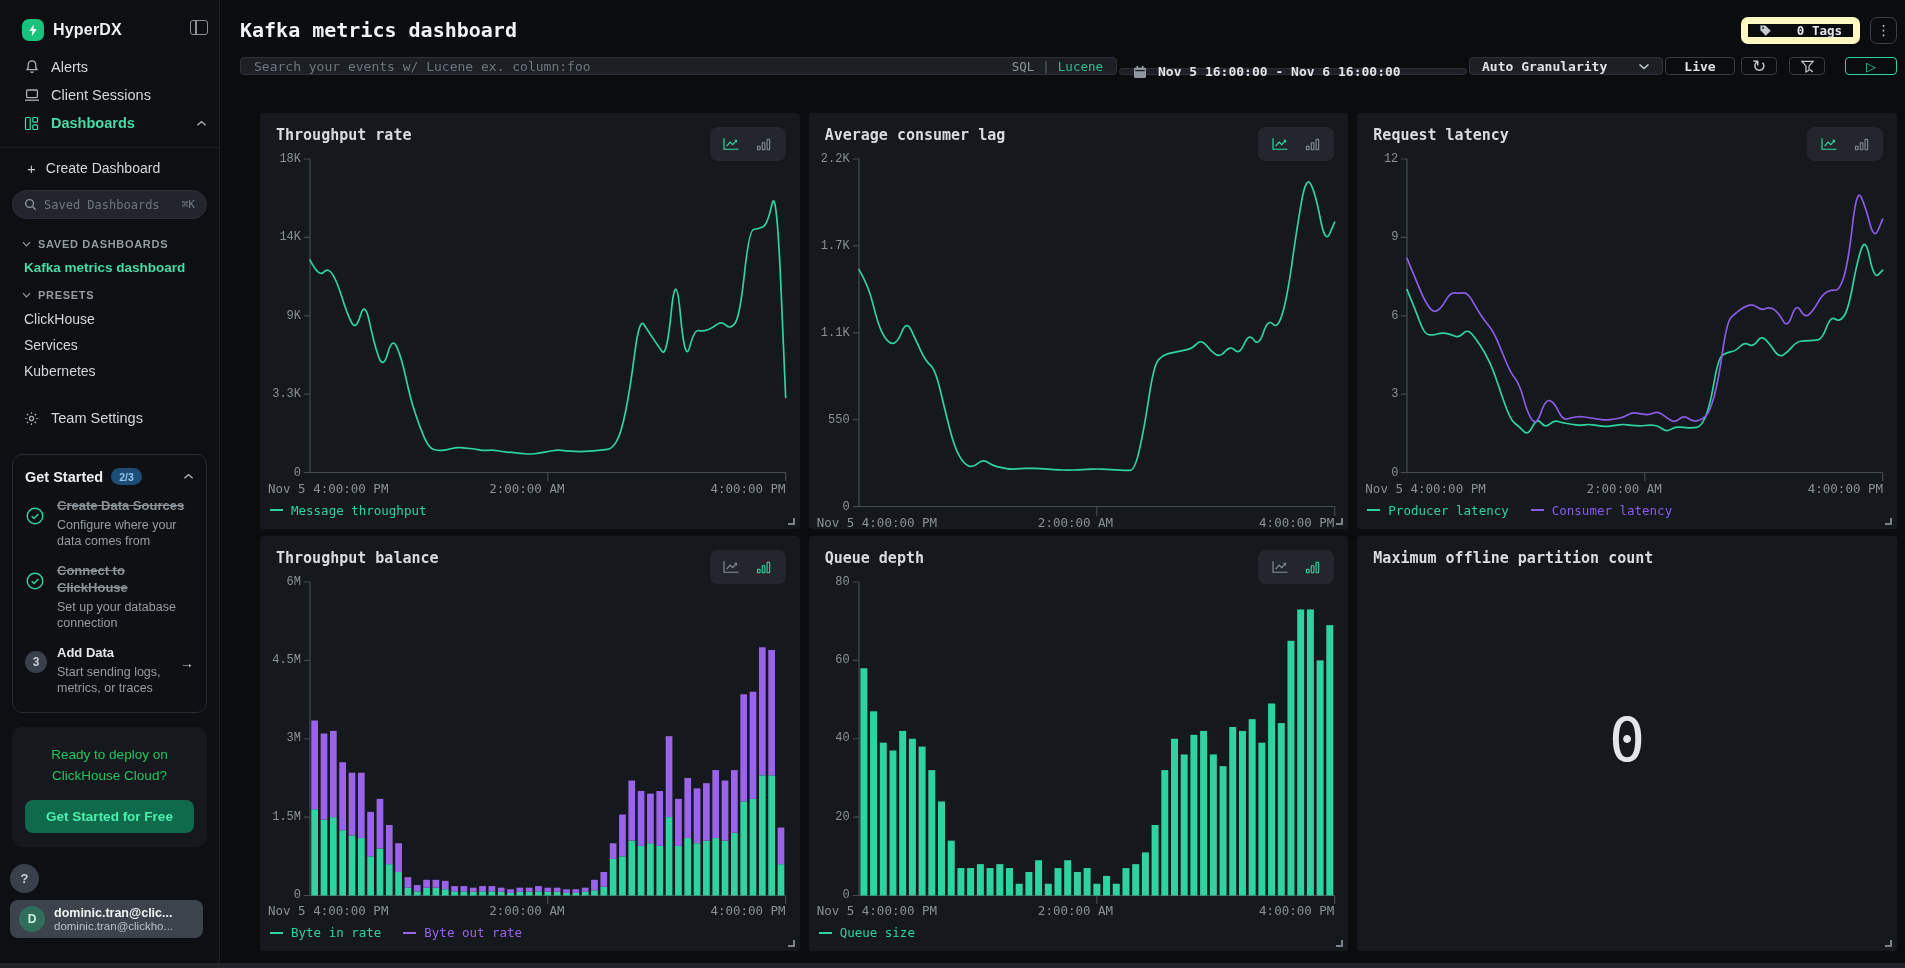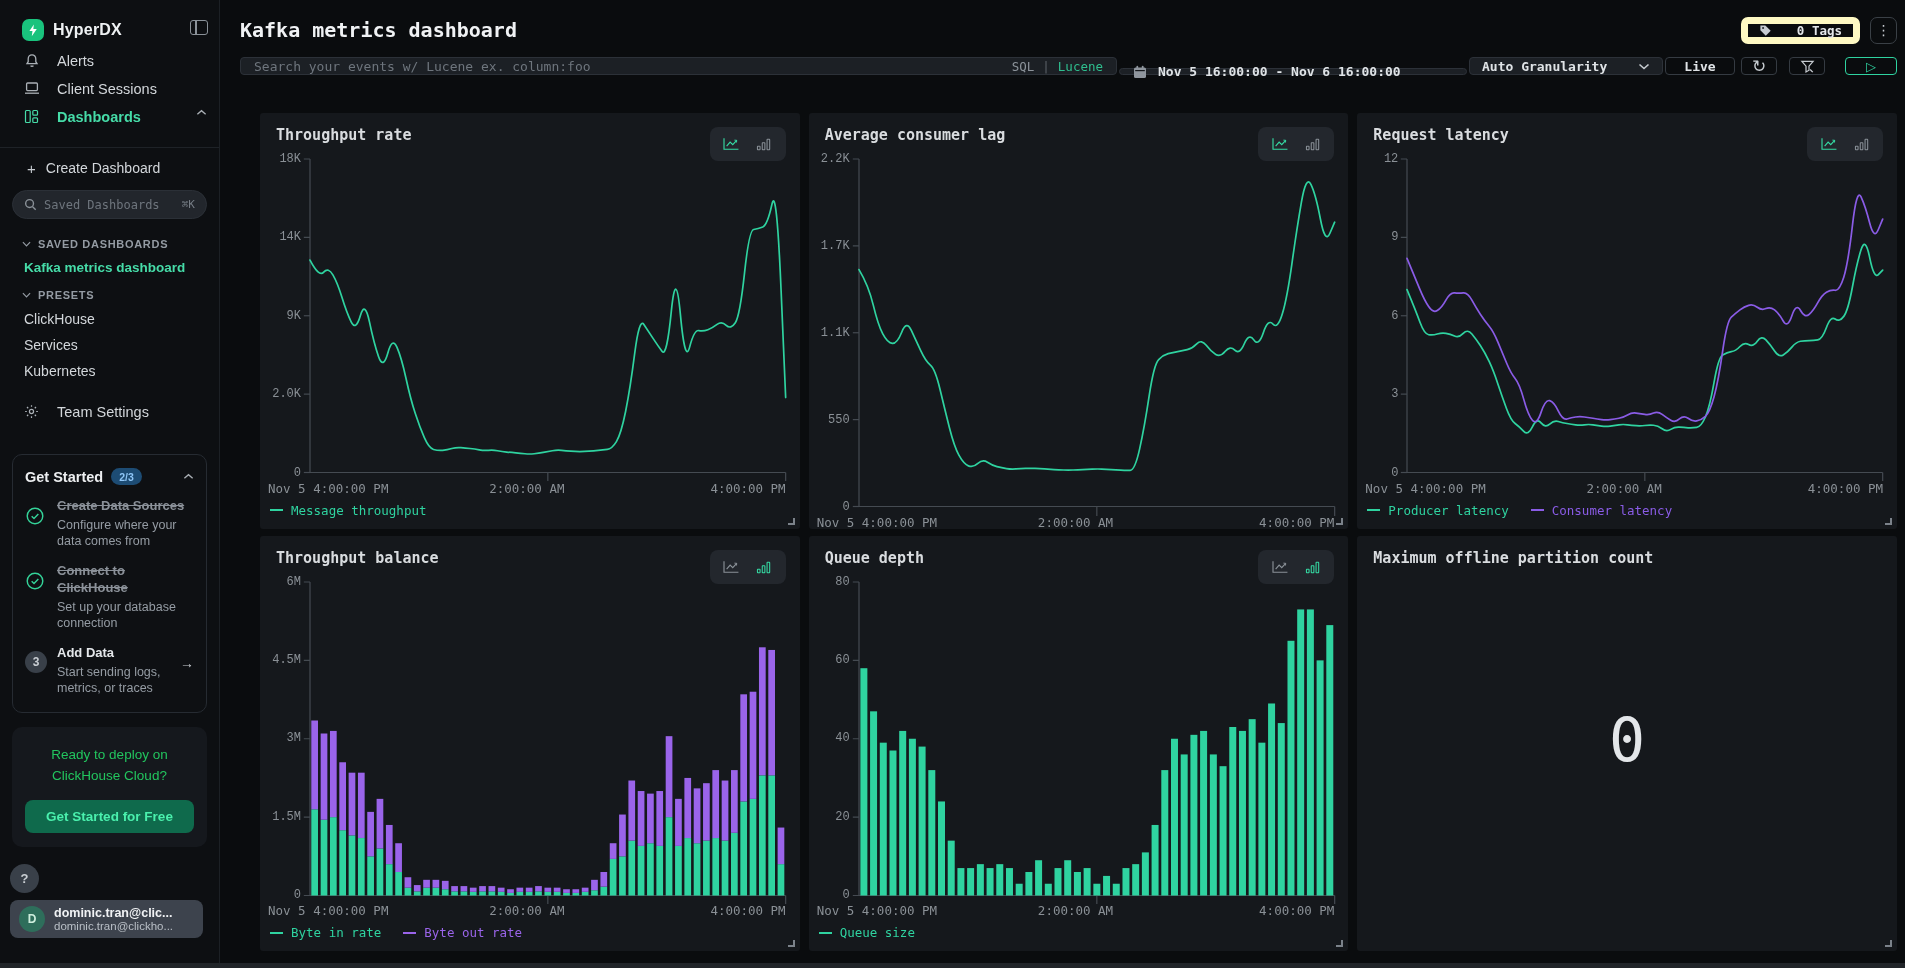--- a/index.html
+++ b/index.html
@@ -8,21 +8,21 @@
   [data-interactable="true"] { cursor:pointer; }
   button { background:none; border:none; color:inherit; font:inherit; }
 
   
   .sidebar { width:220px; min-width:220px; background:#0d0f12; border-right:1px solid #1c2025; display:flex; flex-direction:column; position:relative; overflow:hidden; padding-bottom:30px; }
   .sb-head { display:flex; align-items:center; gap:9px; padding:19px 14px 12px 22px; }
   .logo-sq { width:22px; height:22px; border-radius:7px; background:#19c37d; display:flex; align-items:center; justify-content:center; }
   .logo-text { font-size:16px; font-weight:700; color:#eef1f3; letter-spacing:.2px; }
   .collapse-btn { position:absolute; top:20px; right:11px; width:18px; height:15px; border:1.5px solid #8a9198; border-radius:3px; }
   .collapse-btn::after { content:""; position:absolute; left:4px; top:0; bottom:0; width:1.5px; background:#8a9198; }
-  .nav-item { display:flex; gap:17px; padding:0 12px 0 23px; height:28px; font-size:14.5px; color:#d3d7db; }
+  .nav-item { display:flex; align-items:center; gap:11px; padding:0 12px 0 23px; height:28px; font-size:14.5px; color:#d3d7db; }
   .nav-item .nv-ic { display:flex; width:17px; justify-content:center; color:#aab0b6; }
   .nav-item.active { color:#46dca8; font-weight:700; }
   .nav-item.active .nv-ic { color:#46dca8; }
   .nav-item .chev-r { margin-left:auto; color:#aab0b6; display:flex; }
   .sb-divider { height:1px; background:#1e2227; margin:10px 0 9px; }
   .create-row { display:flex; align-items:center; gap:10px; padding:3px 14px 9px 27px; font-size:14px; color:#d3d7db; }
   .plus { color:#c6cbd0; font-size:15px; line-height:1; }
   .sb-search { margin:5px 12px 10px; background:#22262c; border:1px solid #2b3037; border-radius:999px; height:29px; display:flex; align-items:center; padding:0 11px; gap:7px; }
   .sb-search .ph { font-family:"DejaVu Sans Mono",monospace; font-size:12px; color:#6e757d; flex:1; white-space:nowrap; overflow:hidden; }
   .sb-search .kbd { font-family:"DejaVu Sans Mono",monospace; font-size:11px; color:#767d85; }
@@ -344,21 +344,21 @@
               <rect x="7" y="6.5" width="3" height="8" rx="0.5"></rect>
               <rect x="12.5" y="2.5" width="3" height="12" rx="0.5"></rect>
             </svg>
           </button>
         </div>
       <div class="chart-body">
           <div class="ylabels">
             <div class="ytick" data-interactable="false" style="top: 0%;">18K</div>
             <div class="ytick" data-interactable="false" style="top: 25%;">14K</div>
             <div class="ytick" data-interactable="false" style="top: 50%;">9K</div>
-            <div class="ytick" data-interactable="false" style="top: 75%;">2.0K</div>
+            <div class="ytick" data-interactable="false" style="top: 75%;">3.3K</div>
             <div class="ytick" data-interactable="false" style="top: 100%;">0</div>
           </div>
           <div class="svg-wrap">
             <svg class="plot" viewBox="0 0 1000 400" preserveAspectRatio="none" data-interactable="true">
               <path d="M0,0 L0,400 L1000,400" fill="none" stroke="#454b52" stroke-width="1.2" vector-effect="non-scaling-stroke"></path>
               <line x1="-13" y1="0" x2="0" y2="0" stroke="#454b52" stroke-width="1.2" vector-effect="non-scaling-stroke"></line>
               <line x1="-13" y1="100" x2="0" y2="100" stroke="#454b52" stroke-width="1.2" vector-effect="non-scaling-stroke"></line>
               <line x1="-13" y1="200" x2="0" y2="200" stroke="#454b52" stroke-width="1.2" vector-effect="non-scaling-stroke"></line>
               <line x1="-13" y1="300" x2="0" y2="300" stroke="#454b52" stroke-width="1.2" vector-effect="non-scaling-stroke"></line>
               <line x1="-13" y1="400" x2="0" y2="400" stroke="#454b52" stroke-width="1.2" vector-effect="non-scaling-stroke"></line>

